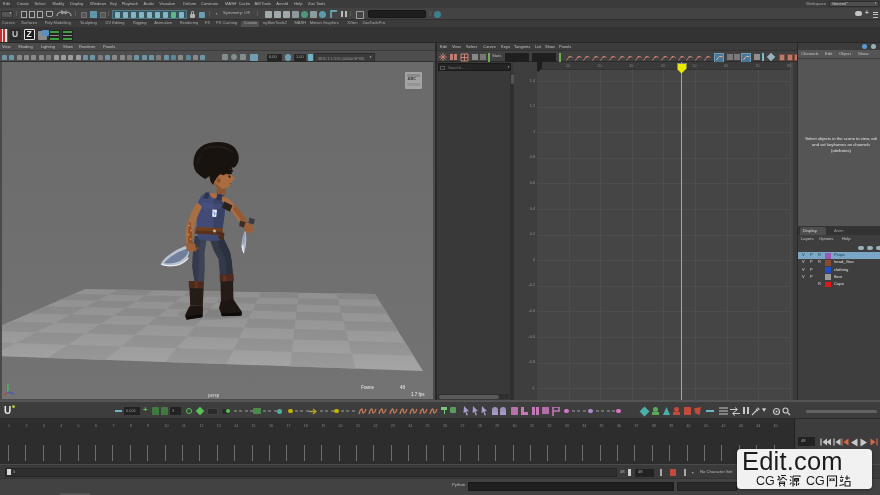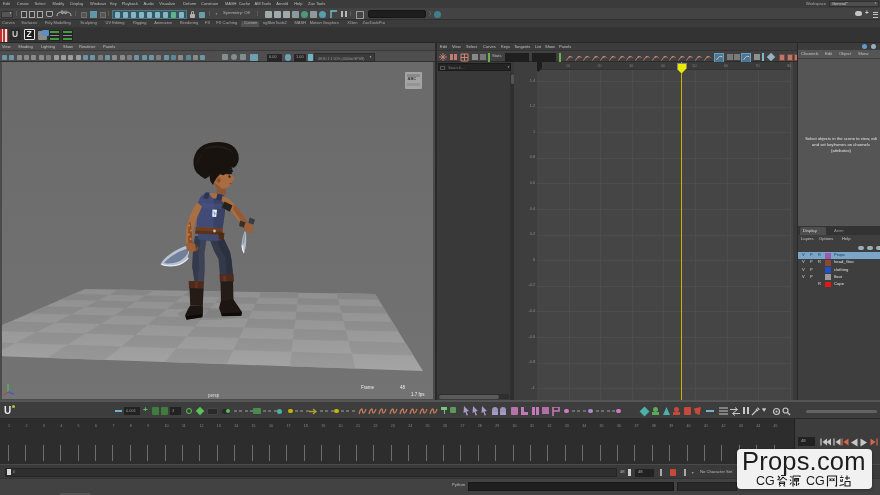--- a/index.html
+++ b/index.html
@@ -806,21 +806,21 @@
     <span style="position:absolute;left:691px;top:5.5px;font-size:3.5px;color:#999">▼</span>
     <span style="position:absolute;left:700px;top:5px;font-size:4.2px;color:#b8b8b8">No Character Set</span>
   </div>
 <div style="position:absolute;left:0;top:478px;width:880px;height:17px;background:#424242;border-top:1px solid #333">
     <span style="position:absolute;left:452px;top:3.5px;font-size:4.2px;color:#bbb">Python</span>
     <div style="position:absolute;left:468px;top:2.5px;width:206px;height:9px;background:#1f1f1f;border:1px solid #181818"></div>
     <div style="position:absolute;left:677px;top:2.5px;width:60px;height:9px;background:#2a2a2a;border:1px solid #222"></div>
     <div style="position:absolute;left:60px;top:14px;width:30px;height:3px;background:#555"></div>
   </div>
 <div style="position:absolute;left:737px;top:449px;width:135px;height:40px;background:#f1f1f1;border-radius:4px;box-shadow:0 1px 3px rgba(0,0,0,.35)">
-    <span style="position:absolute;left:5px;top:-2px;font-size:25.5px;color:#1c1c1c;font-weight:400;letter-spacing:0.2px">Props.com</span>
+    <span style="position:absolute;left:5px;top:-2px;font-size:25.5px;color:#1c1c1c;font-weight:400;letter-spacing:0.2px">Edit.com</span>
     <svg width="125" height="13" viewBox="0 0 125 13" style="position:absolute;left:19px;top:25px">
 <g fill="none" stroke="#1c1c1c" stroke-width="1.1">
 <text x="0" y="11" font-family="Liberation Sans" font-size="12.5" fill="#1c1c1c" stroke="none">CG</text>
 
 <g transform="translate(20,0)">
 <path d="M2 2 L4 4 M1.5 6 L3.5 4.5 M5 1.5 L10 1.5 M7 3 Q6 5 3.5 6.5 M7 3 Q8.5 5 11 6"></path>
 <path d="M3.5 8 L8.5 8 L8.5 11 M3.5 8 L3.5 11 M3.5 9.5 L8.5 9.5 M4.5 11 L3.5 12.5 M7.5 11 L8.7 12.5"></path>
 </g>
 
 <g transform="translate(33,0)">

